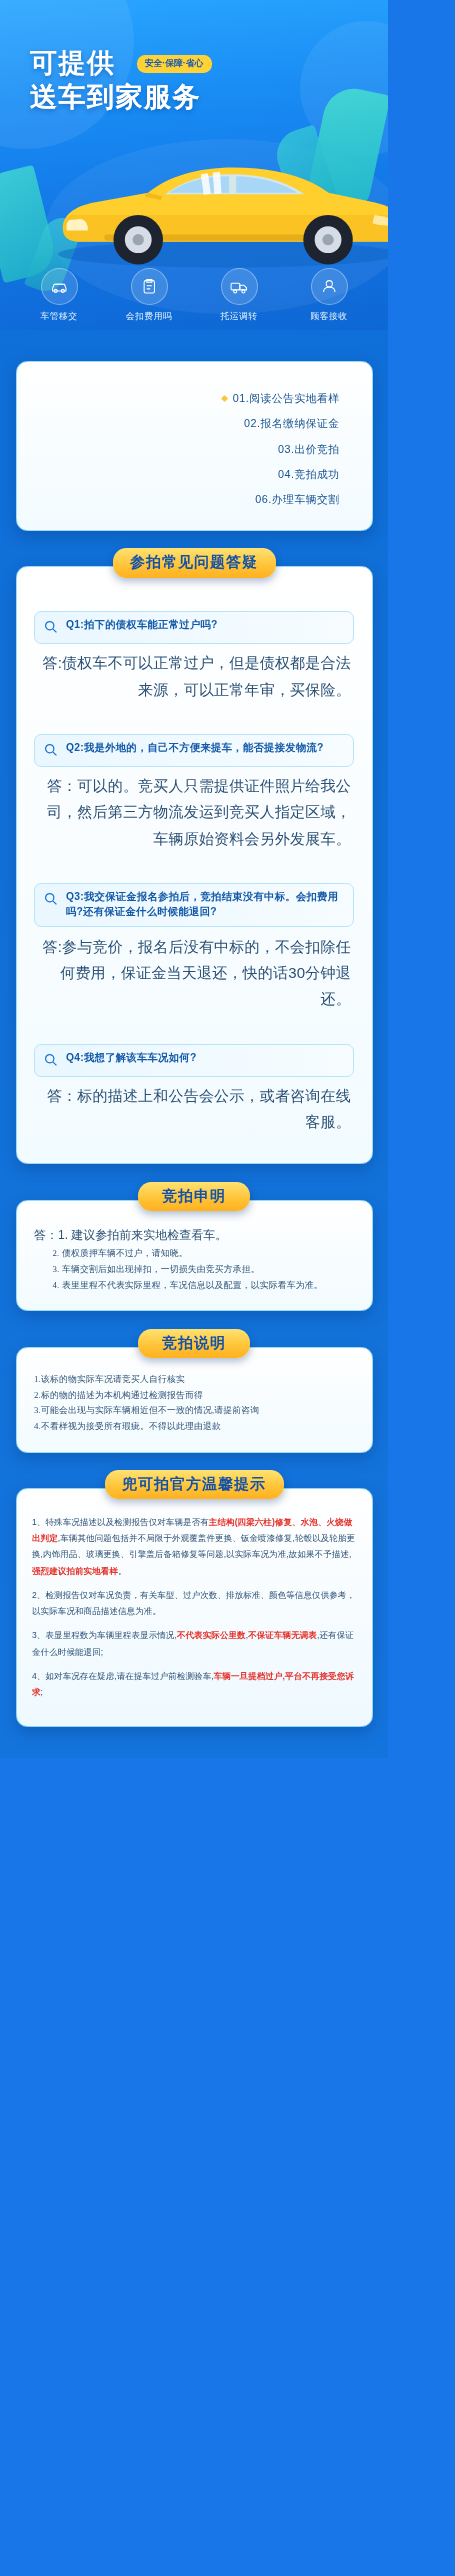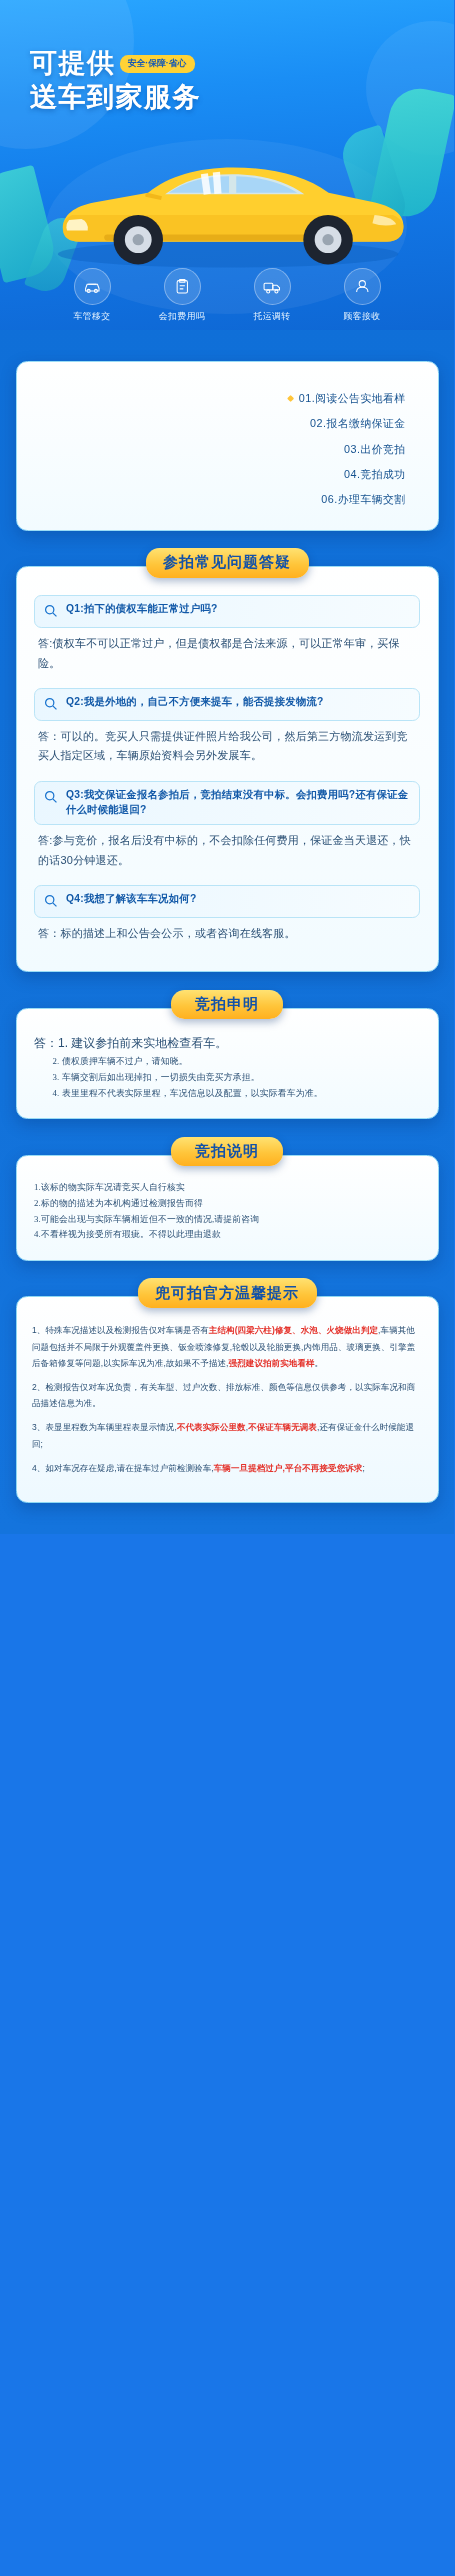--- a/index.html
+++ b/index.html
@@ -2,21 +2,21 @@
 <html style="font-size:8.2px"><head>
 <meta charset="utf-8">
 <style>
   * { box-sizing: border-box; margin: 0; padding: 0; }
   body {
     width: 455px;
     font-family: "Liberation Sans", sans-serif;
     background: #1976e8;
   }
   .page {
-    width: 454px;
+    width: 388px;
     position: relative;
     background: linear-gradient(180deg, #1e7ff0 0%, #1677e0 6%, #0f6fd8 20%, #1170d8 45%, #1272da 70%, #1474dd 100%);
     overflow: hidden;
     padding-bottom: 31px;
   }
 
   
   .hero {
     position: relative;
     height: 330px;
@@ -81,21 +81,21 @@
     display: flex;
     align-items: center;
   }
   .hero-line2 {
     background: linear-gradient(180deg,#ffffff 40%, #d9f2ff 100%);
     -webkit-background-clip: text;
     background-clip: text;
   }
   .hero-badge {
     display: inline-block;
-    margin-left: 4px;
+    margin-left: 21px;
     background: #ffd236;
     color: #1558b5;
     font-size: 8.8px;
     font-weight: bold;
     border-radius: 8.2px;
     padding: 3.6px 8.2px;
     letter-spacing: 0;
     text-shadow: none;
     white-space: nowrap;
   }
@@ -178,44 +178,45 @@
     display: flex;
     justify-content: flex-end;
     align-items: center;
     font-size: 10.8px;
     color: #15518f;
     padding: 5.7px 14.4px 5.7px 0;
     letter-spacing: 0.5px;
   }
 
   
-  .qa-block { margin-top: 4px; }
+  .qa-block { margin-top: 20px; }
   .qa-q {
     display: flex;
     align-items: flex-start;
     background: linear-gradient(90deg,#eaf7ff 0%, #f6fcff 100%);
     border: 0.8px solid #b9e4f7;
     border-radius: 7.2px;
     padding: 6.2px 8.2px;
     margin-bottom: 6.2px;
   }
   .qa-mag { flex: 0 0 17.5px; margin-right: 5.2px; padding-top: 1px; }
   .qa-qtext {
     font-size: 10.3px;
     font-weight: bold;
     color: #1259a8;
     line-height: 1.45;
     letter-spacing: 0.3px;
   }
   .qa-a {
-    font-size: 11px;
+    font-size: 15px;
     color: #2a4f74;
     line-height: 1.75;
     padding: 0 3.1px 11.3px 4.1px;
     letter-spacing: 0.2px;
+    text-align: right;
   }
 
   
   .note-list { list-style: none; }
   .note-list li {
     font-size: 8.8px;
     color: #2a4f74;
     line-height: 1.8;
     letter-spacing: 0.2px;
     font-family: Liberation Serif, serif;

